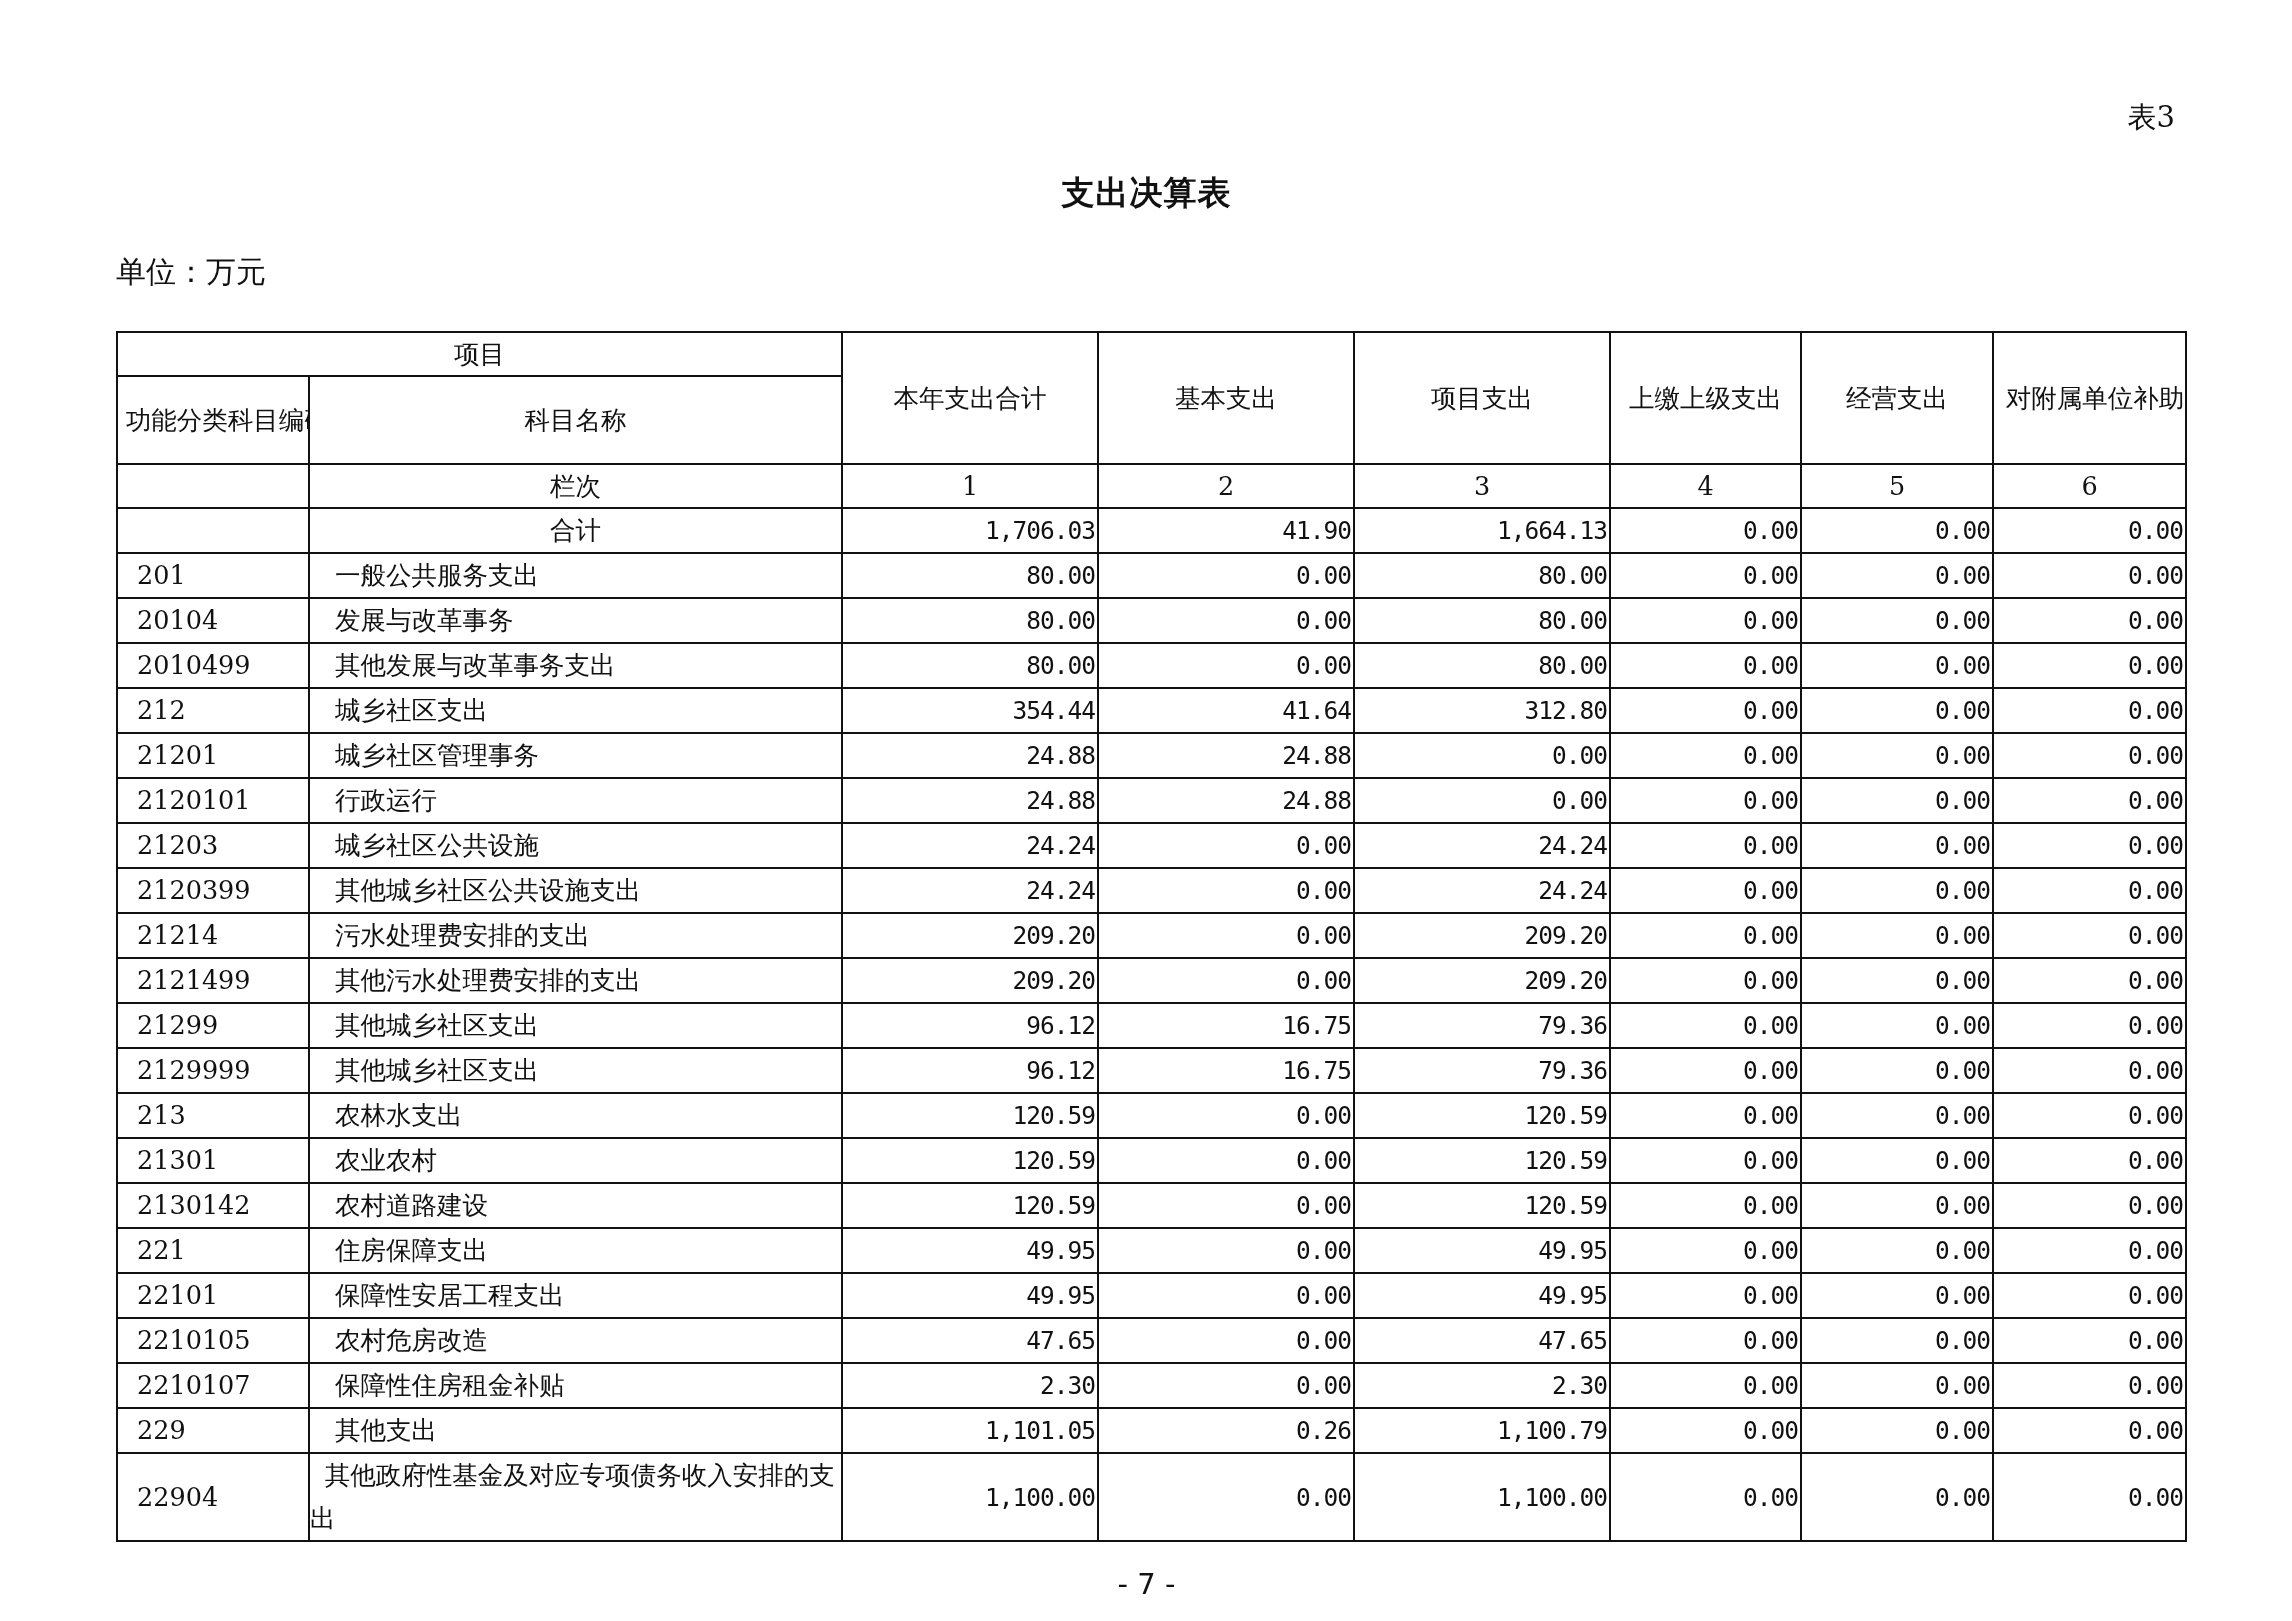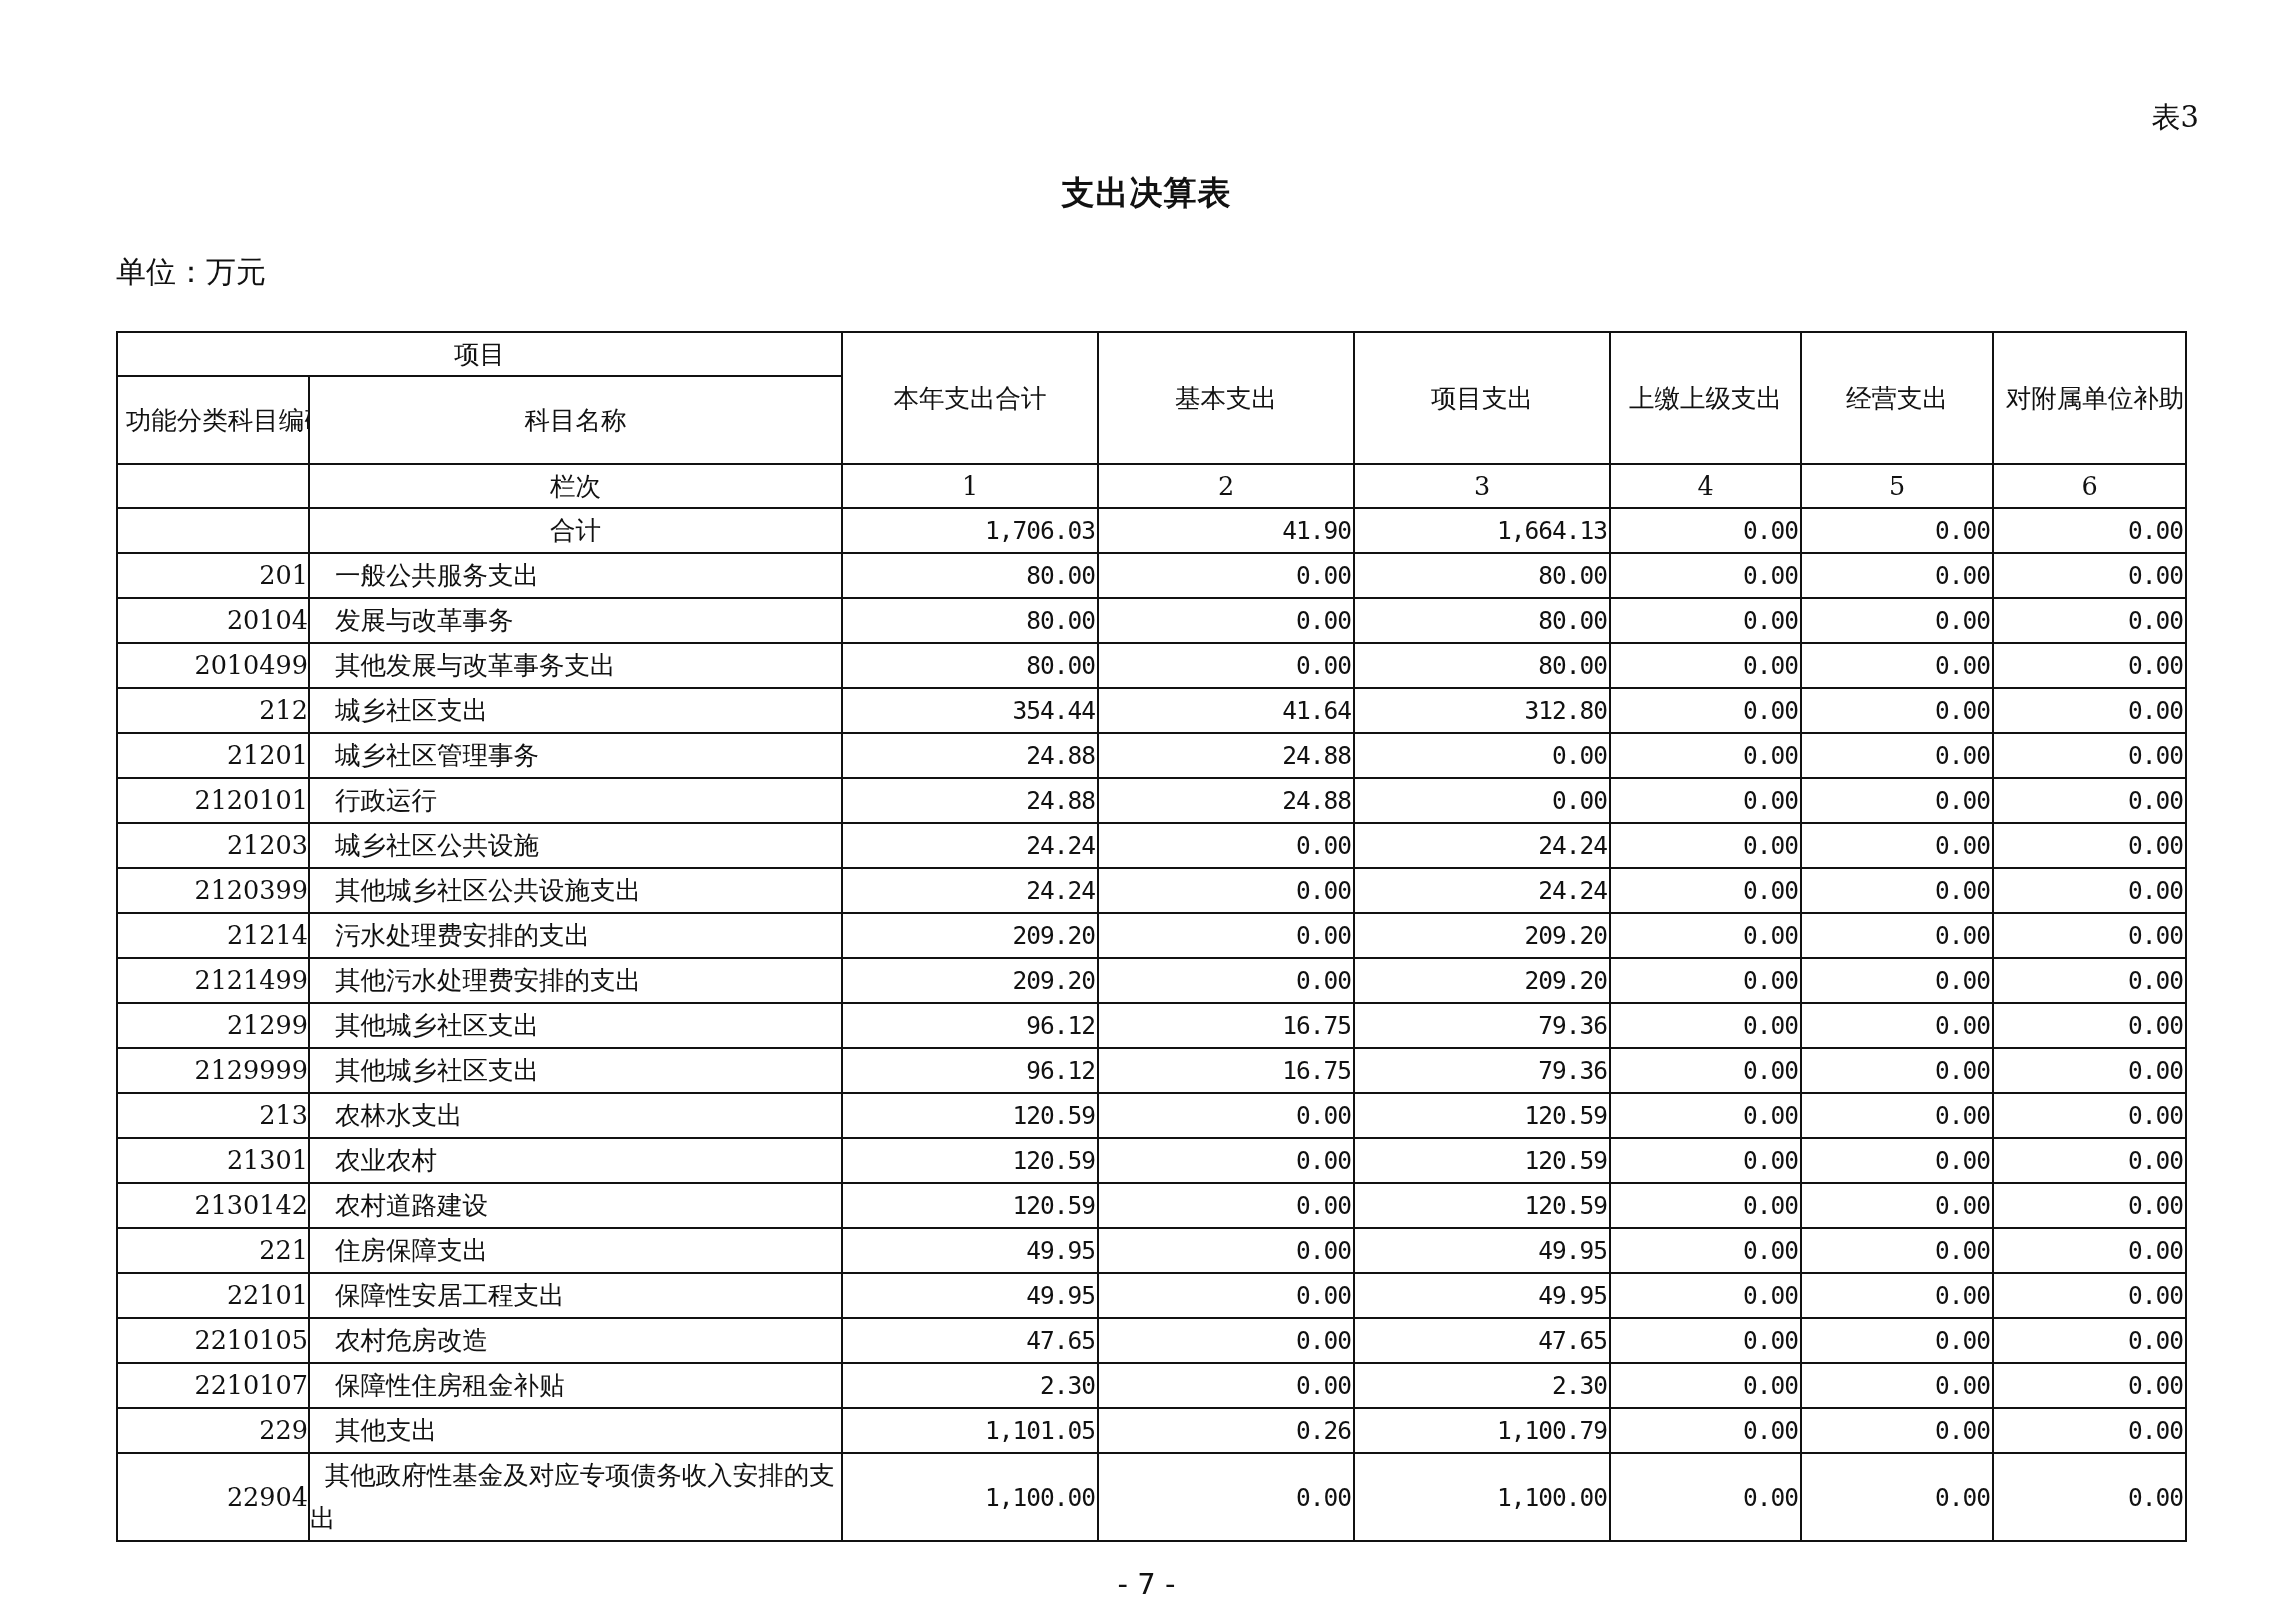--- a/index.html
+++ b/index.html
@@ -1,21 +1,21 @@
 <!DOCTYPE html>
 <html><head>
 <meta charset="utf-8">
 <style>
   html, body { margin:0; padding:0; background:#ffffff; }
   body {
     width:2293px; height:1621px; position:relative; overflow:hidden;
     font-family:"DejaVu Serif","Liberation Serif",serif; color:#111;
   }
   .table-no {
-    position:absolute; right:94px; top:98px;
+    position:absolute; right:118px; top:98px;
     font-size:29px; line-height:39px;
   }
   .page-title {
     position:absolute; left:0; right:0; top:171px; text-align:center;
     font-family:"DejaVu Sans","Liberation Sans",sans-serif; font-weight:bold;
     font-size:33px; line-height:43px; letter-spacing:1px;
   }
   .unit-line {
     position:absolute; left:116px; right:109px; top:250px; height:43px;
     display:flex; justify-content:space-between; align-items:flex-end;
@@ -38,21 +38,21 @@
   .c-n2    { width:256px; }
   .c-n3    { width:256px; }
   .c-n4    { width:191px; }
   .c-n5    { width:192px; }
   .c-n6    { width:193px; }
   .hdr td { text-align:center; vertical-align:middle; line-height:39px; white-space:normal; }
   .h1 td { height:42px; }
   .h2 td { height:86px; }
   .h3 td { height:42px; }
   .row td { height:43px; line-height:39px; }
-  .row td.code { text-align:right; padding-left:13px; }
+  .row td.code { text-align:left; padding-left:19px; }
   .row td.name { text-align:left; padding-left:25px; }
   .row td.num  { text-align:right; padding-right:2px; font-family:"DejaVu Sans Mono","Liberation Mono",monospace; font-size:24.5px; letter-spacing:-1px; }
   .row.total td.name { text-align:center; padding-left:0; }
   .row.tall td { height:84px; }
   .row.tall td.name { white-space:normal; line-height:43px; padding-left:0; text-indent:14.7px; }
   .page-num {
     position:absolute; left:0; right:0; top:1565px; text-align:center;
     font-family:"DejaVu Sans","Liberation Sans",sans-serif; font-size:29px; line-height:39px;
   }
 </style>

